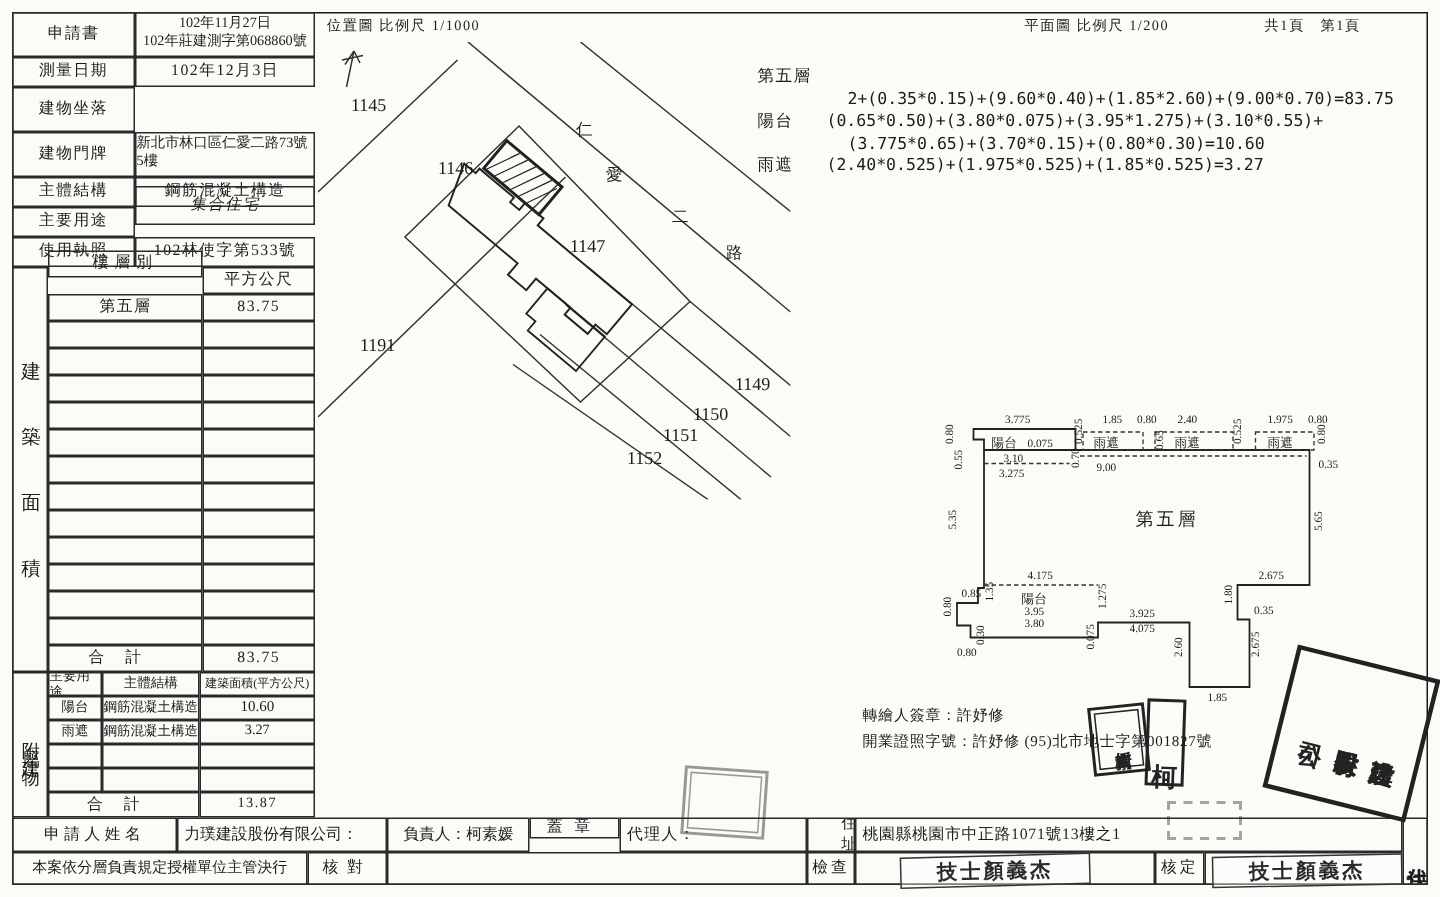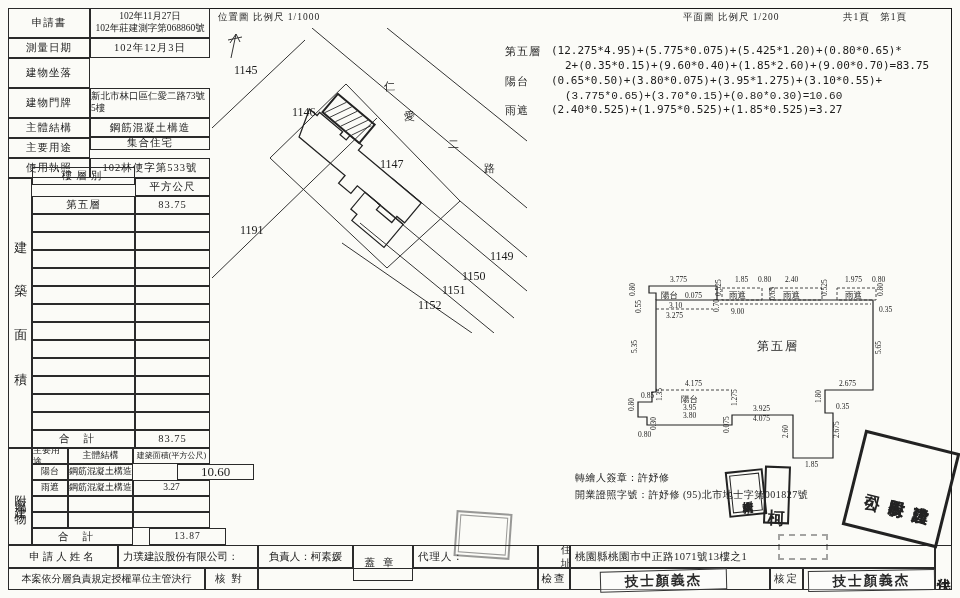--- a/index.html
+++ b/index.html
@@ -41,21 +41,21 @@
   <div class="c pre" style="left:90px;top:8px;width:120px;height:30px;font-size:9.5px;letter-spacing:0;">102年11月27日
 102年莊建測字第068860號</div>
   <div class="c" style="left:8px;top:38px;width:82px;height:20px;">測量日期</div>
   <div class="c" style="left:90px;top:38px;width:120px;height:20px;">102年12月3日</div>
   <div class="c" style="left:8px;top:58px;width:82px;height:30px;">建物坐落</div>
   <div class="c" style="left:8px;top:88px;width:82px;height:30px;">建物門牌</div>
   <div class="c" style="left:90px;top:88px;width:120px;height:30px;font-size:9.5px;letter-spacing:0;">新北市林口區仁愛二路73號5樓</div>
   <div class="c" style="left:8px;top:118px;width:82px;height:20px;">主體結構</div>
   <div class="c" style="left:90px;top:118px;width:120px;height:20px;">鋼筋混凝土構造</div>
   <div class="c" style="left:8px;top:138px;width:82px;height:20px;">主要用途</div>
-  <div class="c" style="left:90px;top:136px;width:120px;height:14px;">集合住宅</div>
+  <div class="c" style="left:90px;top:124px;width:120px;height:26px;font-style:italic;">集合住宅</div>
   <div class="c" style="left:8px;top:158px;width:82px;height:20px;">使用執照</div>
   <div class="c" style="left:90px;top:158px;width:120px;height:20px;">102林使字第533號</div>
 
   <div class="c strip tall" style="left:8px;top:178px;width:24px;height:270px;font-size:13px;">建築面積</div>
   <div class="c" style="left:32px;top:167px;width:103px;height:18px;letter-spacing:4px;">樓層別</div>
   <div class="c" style="left:135px;top:178px;width:75px;height:18px;">平方公尺</div>
   <div class="c" style="left:32px;top:196px;width:103px;height:18px;">第五層</div>
   <div class="c" style="left:135px;top:196px;width:75px;height:18px;">83.75</div>
 
   <div class="c" style="left:32px;top:214px;width:103px;height:18px;"></div>
@@ -84,69 +84,68 @@
     <div class="c" style="left:135px;top:412px;width:75px;height:18px;"></div>
   <div class="c" style="left:32px;top:430px;width:103px;height:18px;letter-spacing:14px;">合計</div>
   <div class="c" style="left:135px;top:430px;width:75px;height:18px;">83.75</div>
 
   <div class="c strip short" style="left:8px;top:448px;width:24px;height:97px;font-size:12px;">附屬建物</div>
   <div class="c small" style="left:32px;top:448px;width:36px;height:16px;">主要用途</div>
   <div class="c small" style="left:68px;top:448px;width:65px;height:16px;">主體結構</div>
   <div class="c small" style="left:133px;top:448px;width:77px;height:16px;font-size:8px;">建築面積(平方公尺)</div>
   <div class="c small" style="left:32px;top:464px;width:36px;height:16px;">陽台</div>
   <div class="c small" style="left:68px;top:464px;width:65px;height:16px;">鋼筋混凝土構造</div>
-  <div class="c small" style="left:133px;top:464px;width:77px;height:16px;font-size:13px;margin-left:44px;">10.60</div>
+  <div class="c small" style="left:133px;top:464px;width:77px;height:16px;font-size:10px;">10.60</div>
   <div class="c small" style="left:32px;top:480px;width:36px;height:16px;">雨遮</div>
   <div class="c small" style="left:68px;top:480px;width:65px;height:16px;">鋼筋混凝土構造</div>
   <div class="c small" style="left:133px;top:480px;width:77px;height:16px;font-size:9.5px;">3.27</div>
   <div class="c" style="left:32px;top:496px;width:36px;height:16px;"></div>
   <div class="c" style="left:68px;top:496px;width:65px;height:16px;"></div>
   <div class="c" style="left:133px;top:496px;width:77px;height:16px;"></div>
   <div class="c" style="left:32px;top:512px;width:36px;height:16px;"></div>
   <div class="c" style="left:68px;top:512px;width:65px;height:16px;"></div>
   <div class="c" style="left:133px;top:512px;width:77px;height:16px;"></div>
   <div class="c" style="left:32px;top:528px;width:101px;height:17px;letter-spacing:14px;">合計</div>
-  <div class="c" style="left:133px;top:528px;width:77px;height:17px;font-size:9.5px;margin-left:16px;">13.87</div>
+  <div class="c" style="left:133px;top:528px;width:77px;height:17px;font-size:9.5px;">13.87</div>
 
   <div class="c" style="left:8px;top:545px;width:110px;height:23px;letter-spacing:3px;">申請人姓名</div>
   <div class="c left" style="left:118px;top:545px;width:140px;height:23px;letter-spacing:0;">力璞建設股份有限公司：</div>
   <div class="c" style="left:258px;top:545px;width:95px;height:23px;letter-spacing:0;">負責人：柯素媛</div>
-  <div class="c" style="left:353px;top:545px;width:60px;height:36px;letter-spacing:8px;">蓋章</div>
+  <div class="c" style="left:353px;top:545px;width:60px;height:14px;letter-spacing:8px;">蓋章</div>
   <div class="c left" style="left:413px;top:545px;width:125px;height:23px;">代理人：</div>
   <div class="c" style="left:538px;top:545px;width:32px;height:23px;letter-spacing:2px;padding-left:26px;">住址</div>
   <div class="c left" style="left:570px;top:545px;width:365px;height:23px;letter-spacing:0.5px;">桃園縣桃園市中正路1071號13樓之1</div>
 
   <div class="c" style="left:8px;top:568px;width:197px;height:22px;font-size:10px;letter-spacing:0;">本案依分層負責規定授權單位主管決行</div>
   <div class="c" style="left:205px;top:568px;width:53px;height:22px;letter-spacing:6px;">核對</div>
   <div class="c" style="left:258px;top:568px;width:280px;height:22px;"></div>
   <div class="c" style="left:538px;top:568px;width:32px;height:22px;letter-spacing:2px;">檢查</div>
   <div class="c" style="left:570px;top:568px;width:200px;height:22px;"></div>
   <div class="c" style="left:770px;top:568px;width:33px;height:22px;letter-spacing:2px;">核定</div>
   <div class="c" style="left:803px;top:568px;width:132px;height:22px;"></div>
   <div class="c vtext" style="left:935px;top:545px;width:17px;height:45px;font-size:14px;font-weight:bold;">代決</div>
 
   <div class="namebox" style="left:600px;top:570px;width:125px;height:19px;transform:rotate(-1.5deg);">技士顏義杰</div>
   <div class="namebox" style="left:808px;top:570px;width:125px;height:19px;transform:rotate(-1deg);">技士顏義杰</div>
 
   <div class="calc">
     <div class="calc-row">
       <span class="calc-label">第五層</span>
-      <span>(12.275*4.95)+(5.775*0.075)+(5.425*1.20)+(0.80*0.65)*</span>
     </div>
     <div class="calc-row">
       <span class="calc-label"></span>
       <span style="padding-left:14px;">2+(0.35*0.15)+(9.60*0.40)+(1.85*2.60)+(9.00*0.70)=83.75</span>
     </div>
     <div class="calc-row">
       <span class="calc-label">陽台</span>
       <span>(0.65*0.50)+(3.80*0.075)+(3.95*1.275)+(3.10*0.55)+</span>
     </div>
     <div class="calc-row">
       <span class="calc-label"></span>
-      <span style="padding-left:14px;font-family:Liberation Mono, monospace;">(3.775*0.65)+(3.70*0.15)+(0.80*0.30)=10.60</span>
+      <span style="padding-left:14px;">(3.775*0.65)+(3.70*0.15)+(0.80*0.30)=10.60</span>
     </div>
     <div class="calc-row">
       <span class="calc-label">雨遮</span>
       <span>(2.40*0.525)+(1.975*0.525)+(1.85*0.525)=3.27</span>
     </div>
   </div>
 
   <svg style="position:absolute;left:212px;top:28px;" width="315" height="305" viewBox="0 0 315 305">
     <g stroke="#333" stroke-width="1" fill="none">
       <path d="M19,30 L24,6 M24,6 L18,15 M24,6 L28,14 M16,12 L30,9"></path>

